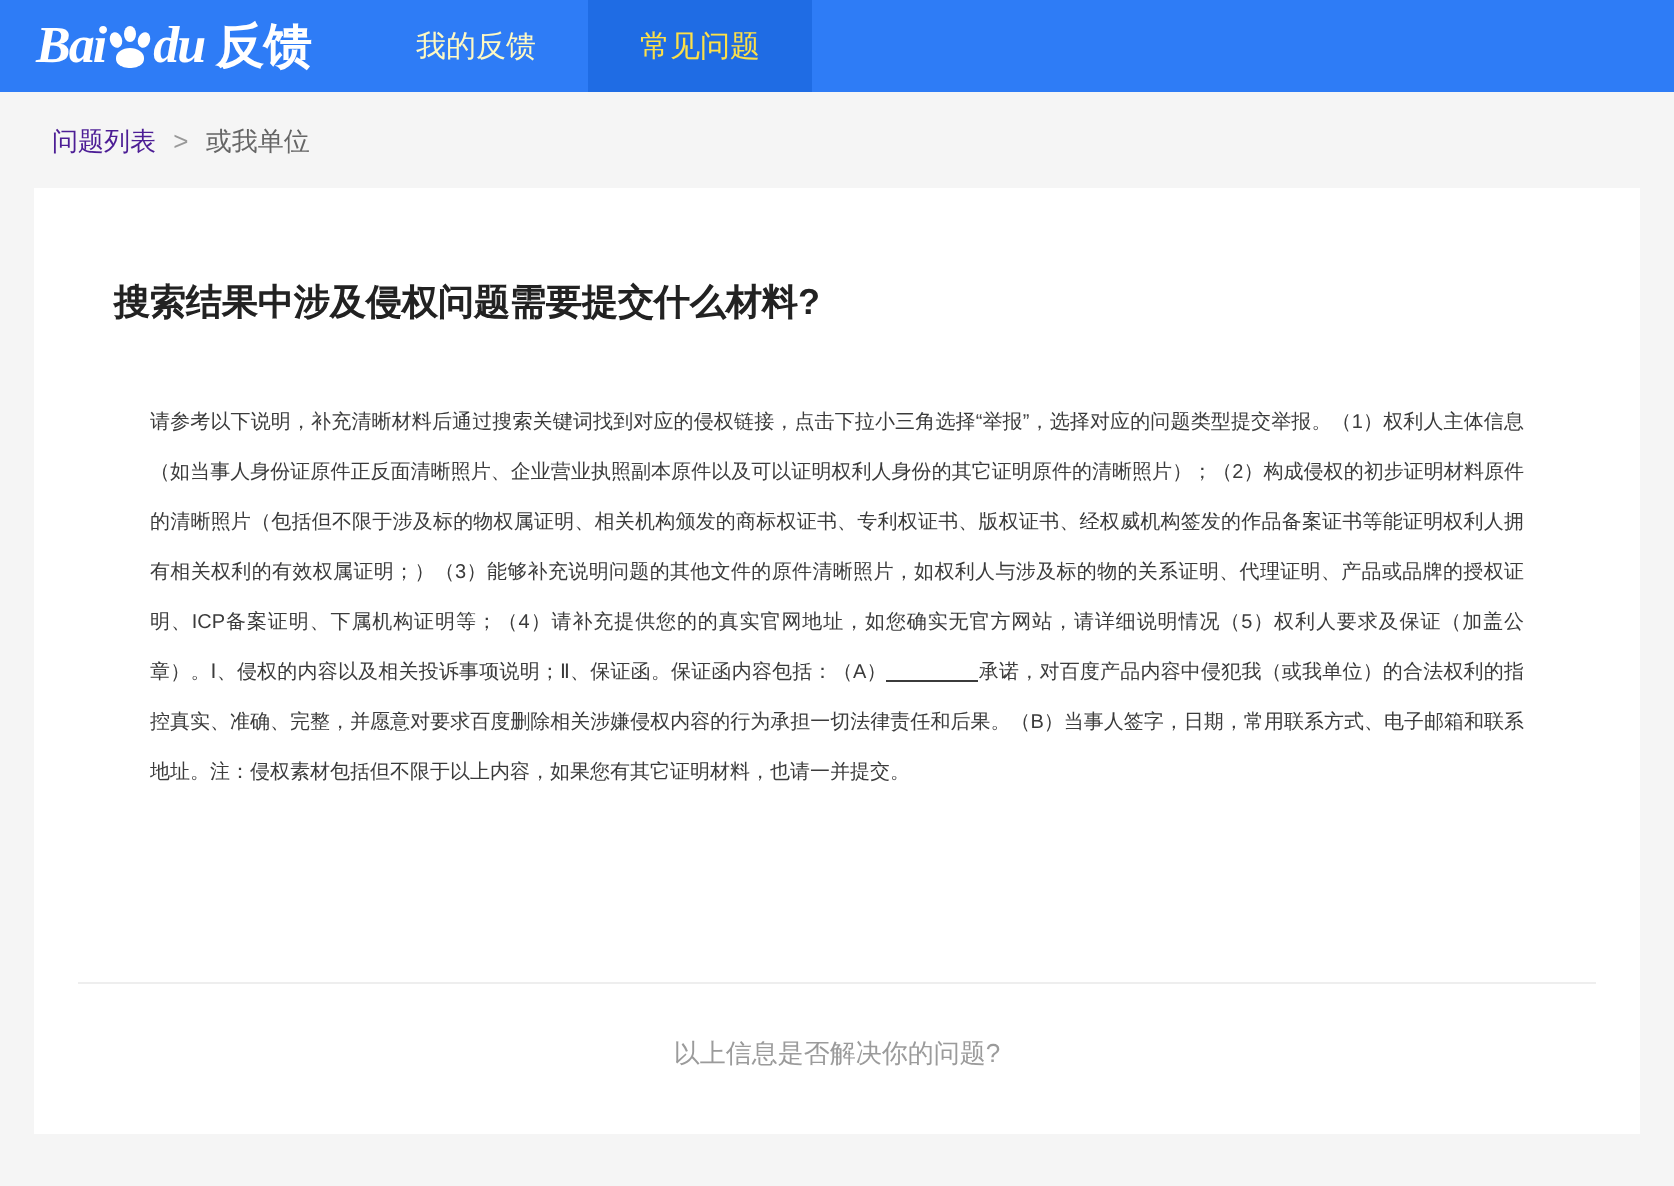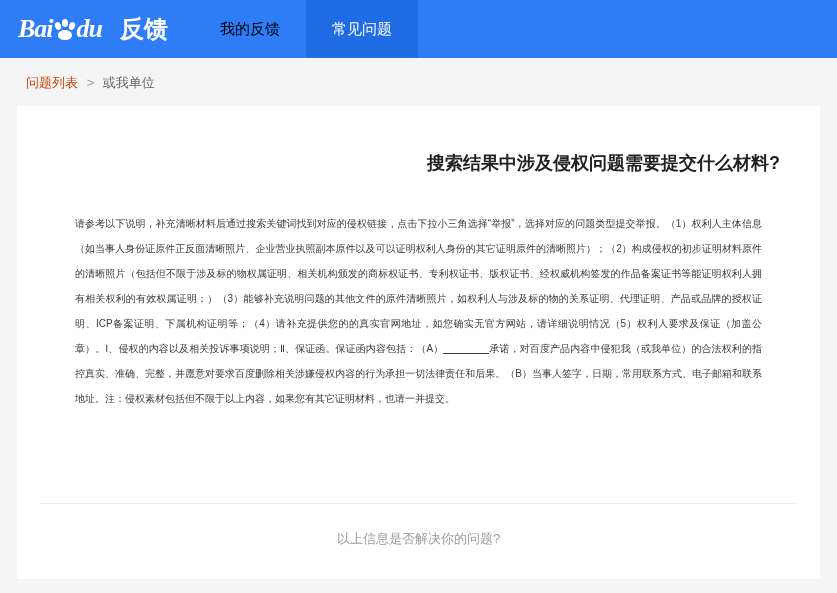--- a/index.html
+++ b/index.html
@@ -7,21 +7,21 @@
     margin: 0; padding: 0;
   }
   body {
     width: 837px; height: 593px;
     background: #f5f5f5;
     font-family: "Liberation Sans", sans-serif;
     overflow: hidden;
   }
   
   .header {
-    height: 58px;
+    height: 46px;
     background: #2e7cf6;
     display: flex;
     align-items: stretch;
     position: relative;
   }
   .logo-wrap {
     display: flex;
     align-items: center;
     padding-left: 18px;
     padding-right: 26px;
@@ -52,68 +52,68 @@
     background: #ffffff;
     border-radius: 50%;
   }
   .logo .paw .p1 { width: 6px; height: 8px; left: 1px;  top: 4px;  transform: rotate(-20deg); }
   .logo .paw .p2 { width: 6px; height: 8px; left: 8px;  top: 1px;  }
   .logo .paw .p3 { width: 6px; height: 8px; left: 15px; top: 4px;  transform: rotate(20deg); }
   .logo .paw .p4 { width: 14px; height: 10px; left: 4px; top: 12px; border-radius: 50% 50% 45% 45%; }
   .logo .fankui {
     font-size: 24px;
     font-weight: bold;
-    margin-left: 18px;
+    margin-left: 6px;
   }
   .nav {
     display: flex;
     align-items: stretch;
   }
   .nav-item {
     display: flex;
     align-items: center;
     justify-content: center;
     padding: 0 26px;
-    color: #000000;
+    color: #fef9c3;
     font-size: 15px;
     cursor: pointer;
     height: 100%;
   }
   .nav-item.active {
     background: #1f6ce4;
-    color: #ffffff;
+    color: #fde047;
   }
 
   
   .breadcrumb {
     padding: 16px 0 14px 26px;
     font-size: 13px;
     color: #555;
   }
   .breadcrumb a {
-    color: #c2410c;
+    color: #4c1d95;
     text-decoration: none;
     cursor: pointer;
   }
   .breadcrumb .sep {
     color: #999;
     margin: 0 5px;
   }
   .breadcrumb .cur { color: #666; }
 
   
   .card {
     background: #ffffff;
     margin: 0 17px;
     min-height: 473px;
     padding: 0 0 10px 0;
     position: relative;
   }
   .card-title {
-    text-align: right;
+    text-align: left;
     font-size: 18px;
     font-weight: bold;
     color: #222;
     padding: 44px 40px 0 40px;
     line-height: 1.5;
   }
   .card-body {
     font-size: 10px;
     color: #3b3b3b;
     line-height: 25px;

